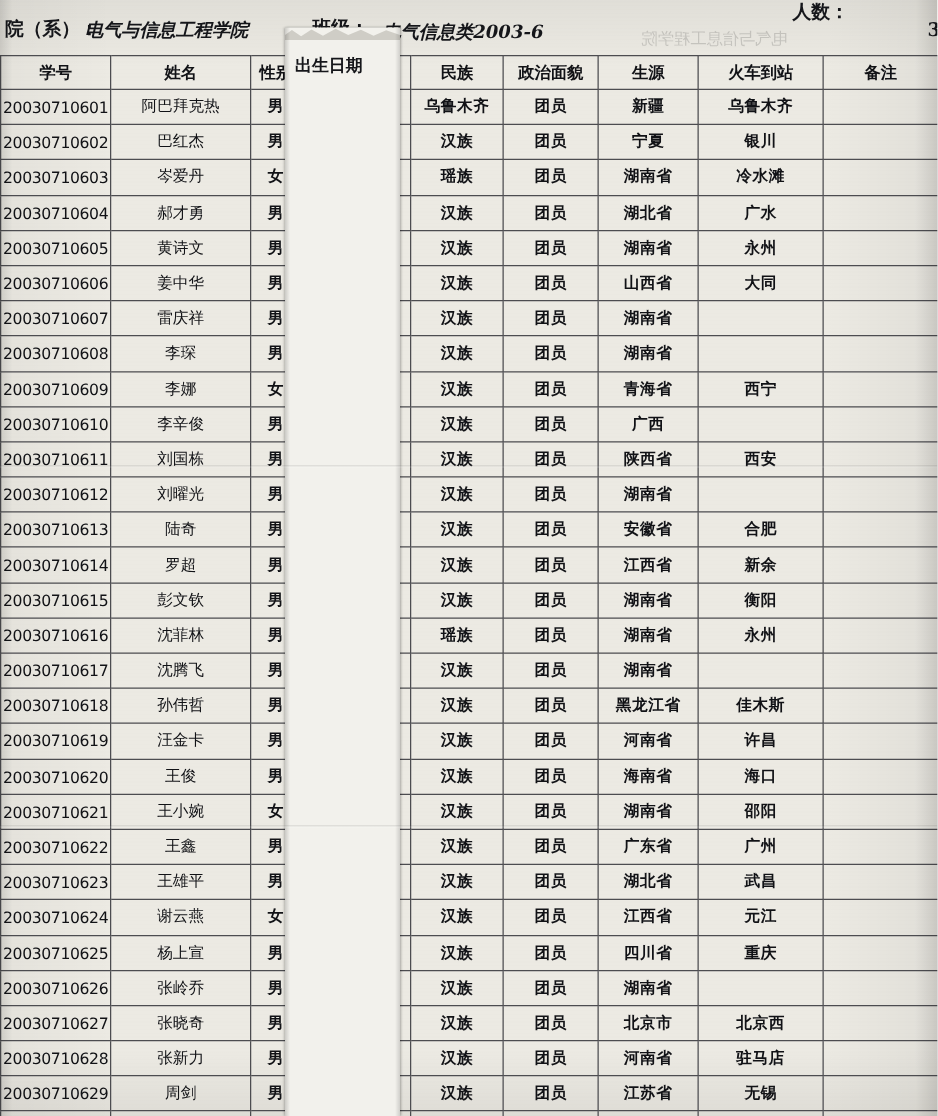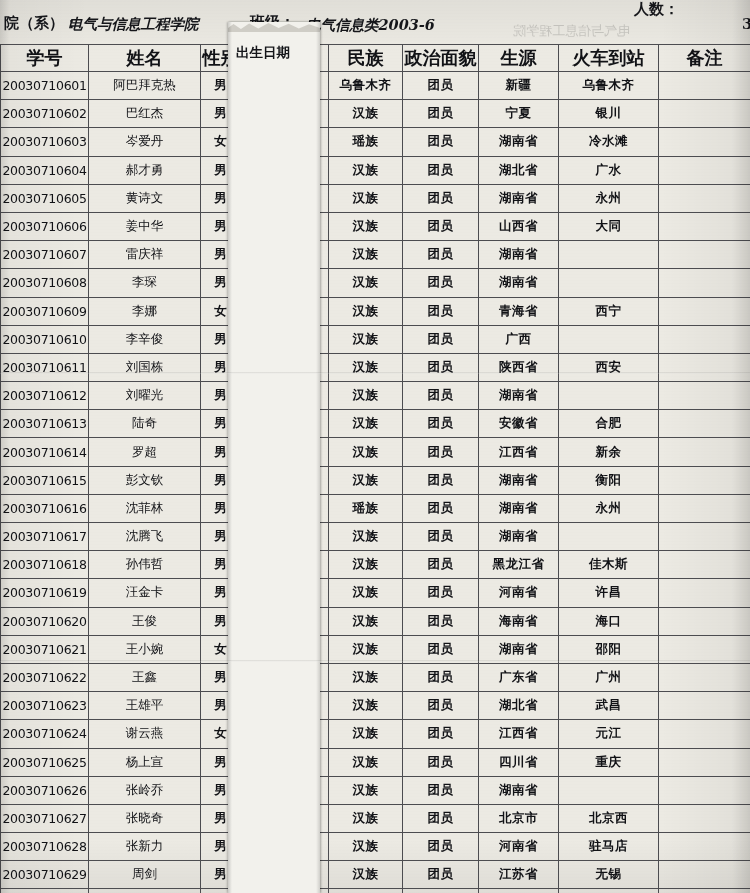--- a/index.html
+++ b/index.html
@@ -83,21 +83,21 @@
     font-size: 12.5px;
     color: #111216;
     text-align: center;
     vertical-align: middle;
     overflow: hidden;
     white-space: nowrap;
   }
   table.grid th {
     font-family: "DejaVu Serif", serif;
     font-weight: bold;
-    font-size: 18px;
+    font-size: 13px;
     height: 26px;
   }
   
   .hw {
     font-family: "DejaVu Serif", serif;
     font-size: 14px;
     font-weight: bold;
     letter-spacing: 0.5px;
   }
   .idcell {

